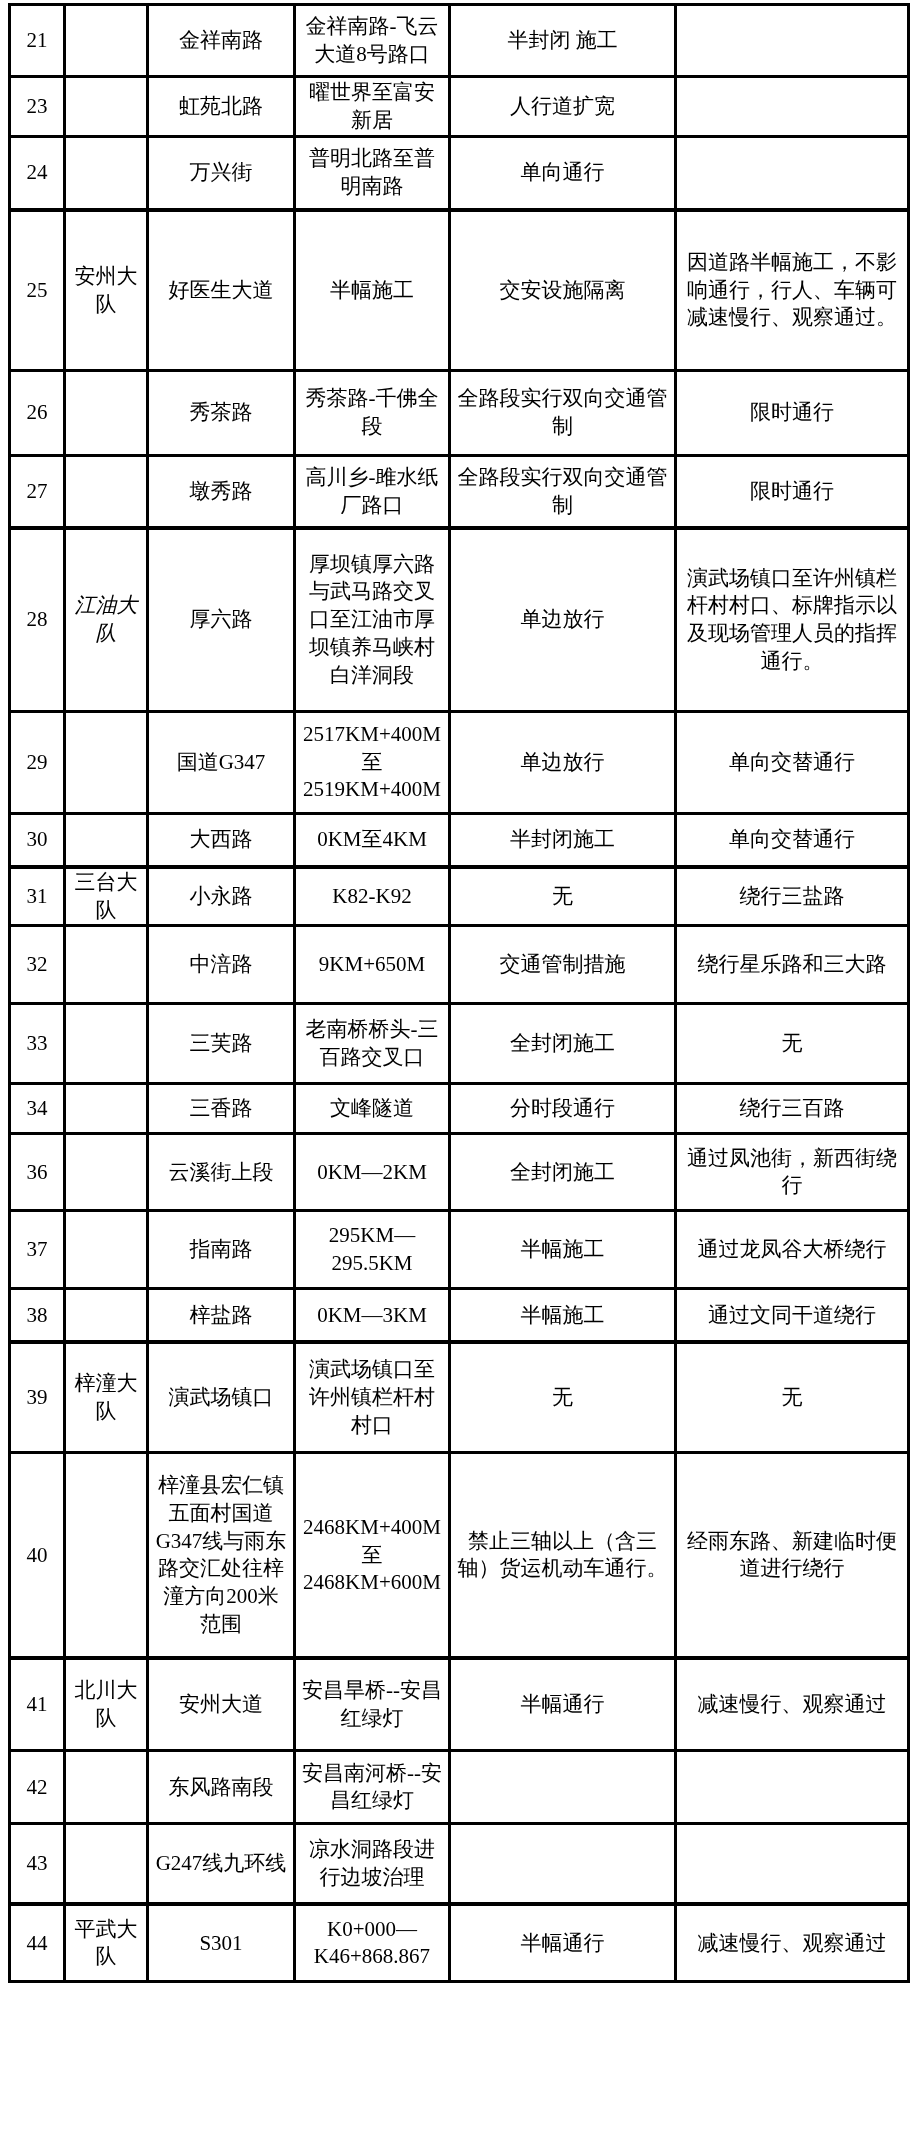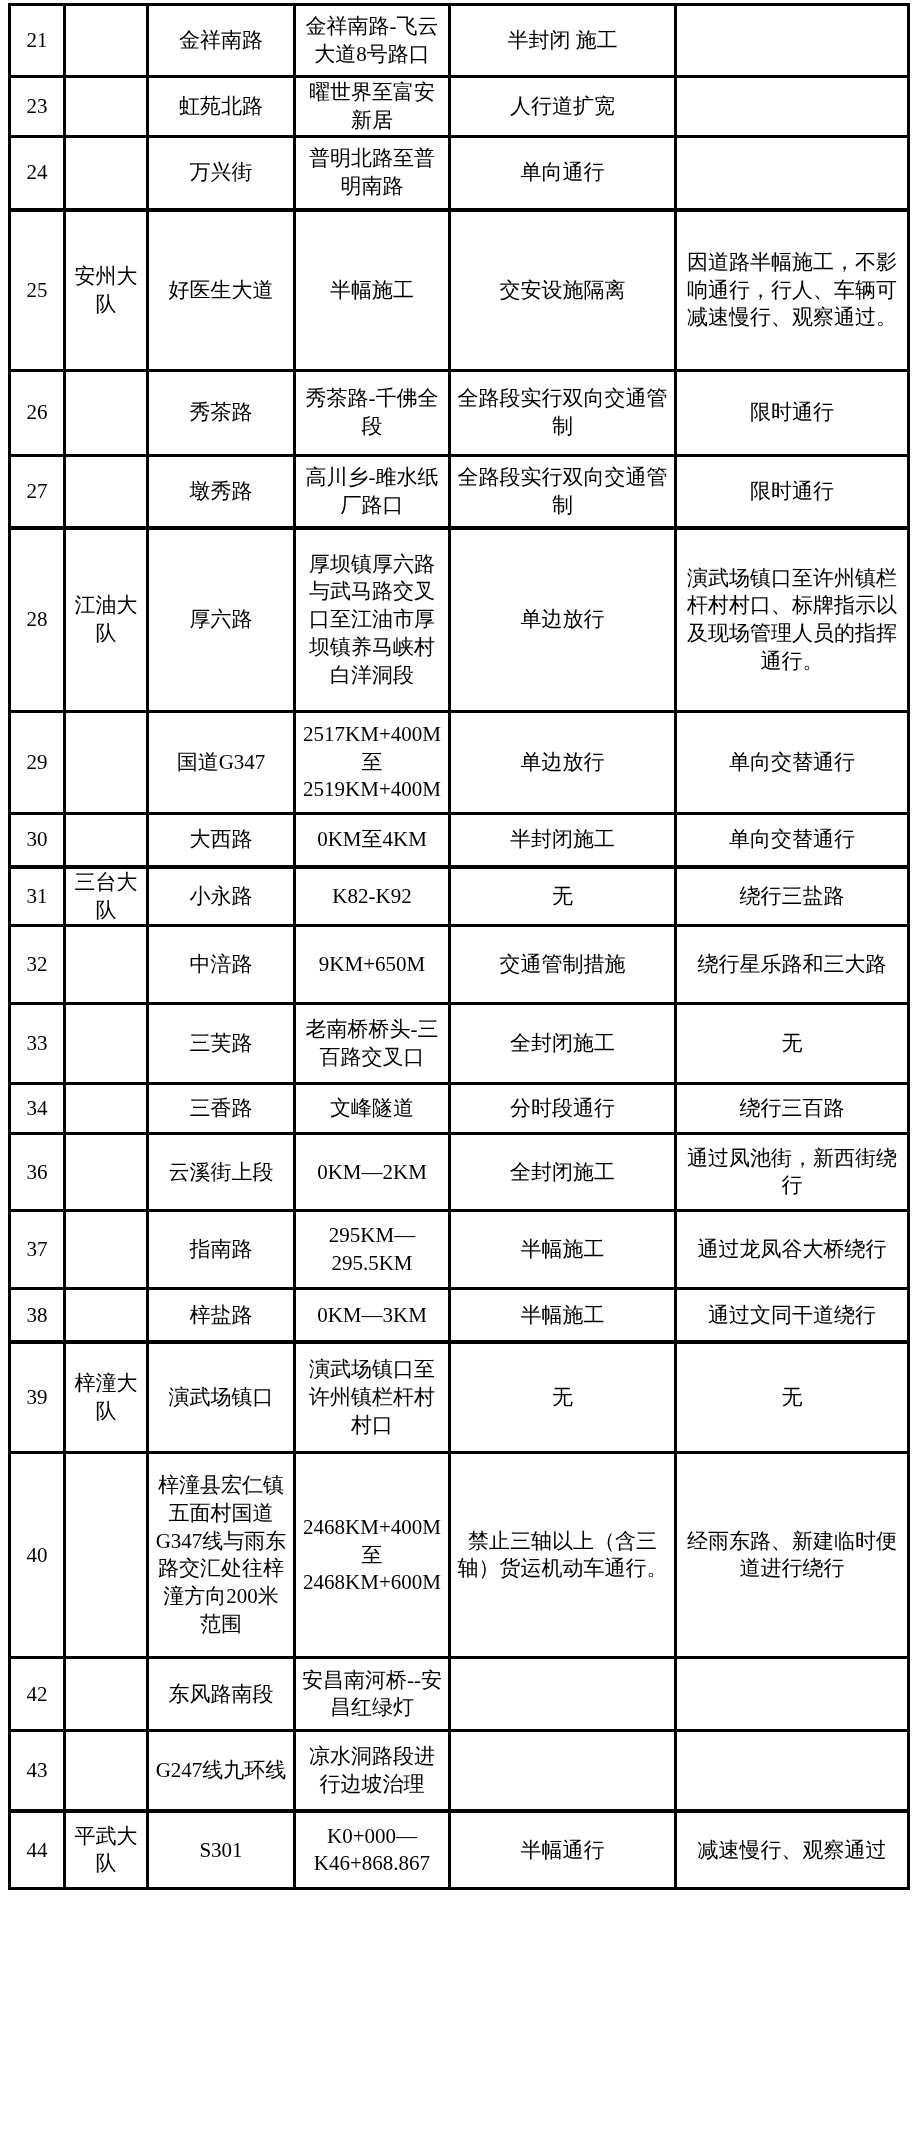--- a/index.html
+++ b/index.html
@@ -101,21 +101,21 @@
         <tr>
           <td class="c-num" style="height: 69px;">27</td>
           <td class="c-brigade" style="height: 69px;"></td>
           <td class="c-road" style="height: 69px;">墩秀路</td>
           <td class="c-section" style="height: 69px;">高川乡-雎水纸厂路口</td>
           <td class="c-control" style="height: 69px;">全路段实行双向交通管制</td>
           <td class="c-note" style="height: 69px;">限时通行</td>
         </tr>
         <tr class="group-start">
           <td class="c-num" style="height: 180px;">28</td>
-          <td class="c-brigade" style="height: 180px;">江油大队</td>
+          <td class="c-brigade" style="height: 180px; font-style: italic;">江油大队</td>
           <td class="c-road" style="height: 180px;">厚六路</td>
           <td class="c-section" style="height: 180px;">厚坝镇厚六路与武马路交叉口至江油市厚坝镇养马峡村白洋洞段</td>
           <td class="c-control" style="height: 180px;">单边放行</td>
           <td class="c-note" style="height: 180px;">演武场镇口至许州镇栏杆村村口、标牌指示以及现场管理人员的指挥通行。</td>
         </tr>
         <tr>
           <td class="c-num" style="height: 99px;">29</td>
           <td class="c-brigade" style="height: 99px;"></td>
           <td class="c-road" style="height: 99px;">国道G347</td>
           <td class="c-section" style="height: 99px;">2517KM+400M
@@ -199,20 +199,28 @@
         <tr>
           <td class="c-num" style="height: 202px;">40</td>
           <td class="c-brigade" style="height: 202px;"></td>
           <td class="c-road" style="height: 202px;">梓潼县宏仁镇五面村国道G347线与雨东路交汇处往梓潼方向200米范围</td>
           <td class="c-section" style="height: 202px;">2468KM+400M
 至
 2468KM+600M</td>
           <td class="c-control" style="height: 202px;">禁止三轴以上（含三轴）货运机动车通行。</td>
           <td class="c-note" style="height: 202px;">经雨东路、新建临时便道进行绕行</td>
         </tr>
+        <tr class="group-start">
+          <td class="c-num" style="height: 89px;">41</td>
+          <td class="c-brigade" style="height: 89px;">北川大队</td>
+          <td class="c-road" style="height: 89px;">安州大道</td>
+          <td class="c-section" style="height: 89px;">安昌旱桥--安昌红绿灯</td>
+          <td class="c-control" style="height: 89px;">半幅通行</td>
+          <td class="c-note" style="height: 89px;">减速慢行、观察通过</td>
+        </tr>
         <tr>
           <td class="c-num" style="height: 70px;">42</td>
           <td class="c-brigade" style="height: 70px;"></td>
           <td class="c-road" style="height: 70px;">东风路南段</td>
           <td class="c-section" style="height: 70px;">安昌南河桥--安昌红绿灯</td>
           <td class="c-control" style="height: 70px;"></td>
           <td class="c-note" style="height: 70px;"></td>
         </tr>
         <tr>
           <td class="c-num" style="height: 77px;">43</td>

